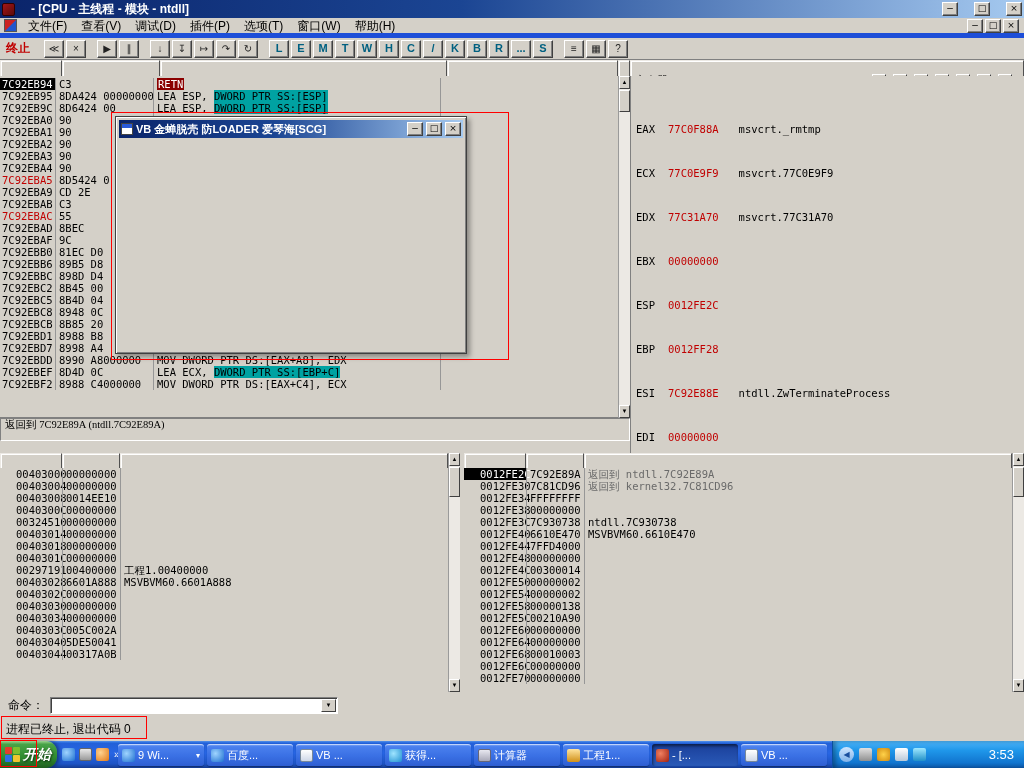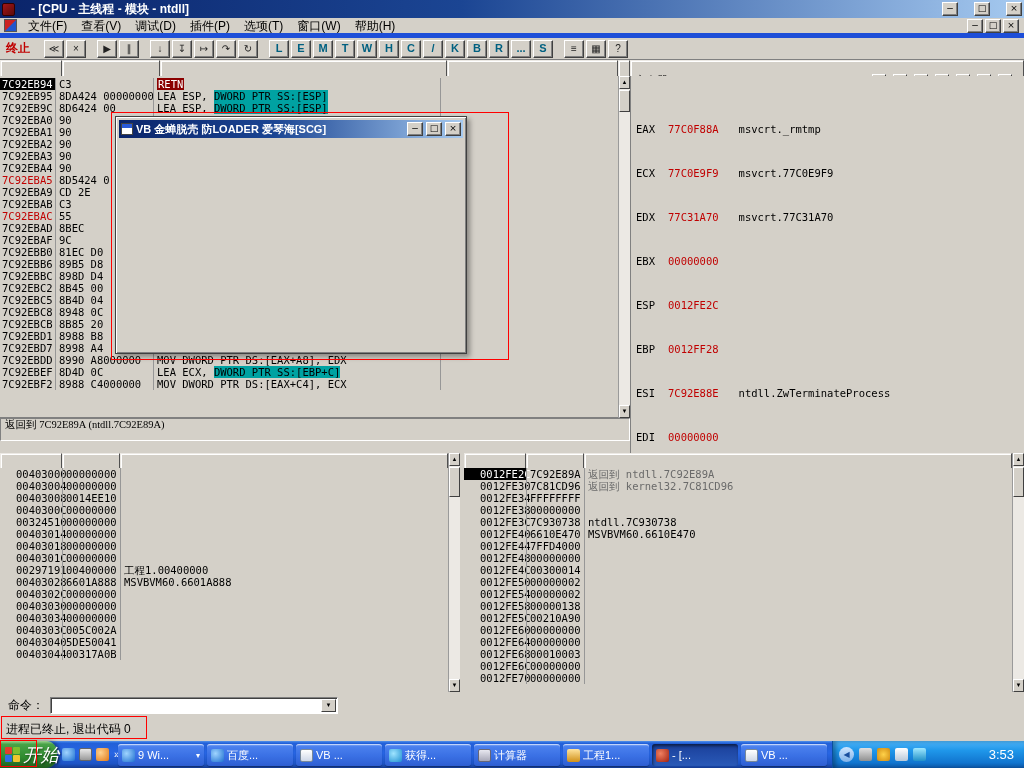--- a/index.html
+++ b/index.html
@@ -98,21 +98,21 @@
 
   
   #taskbar{position:absolute;left:0;top:741px;width:1024px;height:27px;
     background:linear-gradient(180deg,#5a93e8 0%,#3478e4 4%,#2360d8 9%,#2765e4 45%,#1d53c4 85%,#153a8e 100%);z-index:10}
   #startbtn{position:absolute;left:0;top:0;width:57px;height:27px;border-radius:0 11px 11px 0;
     background:linear-gradient(180deg,#9fd28f 0%,#48a348 12%,#2f8b2f 60%,#1f5e1f 100%);
     display:flex;align-items:center;padding-left:5px;gap:3px;box-shadow:2px 0 4px rgba(0,0,0,.45)}
   .flag{width:15px;height:15px;display:grid;grid-template:1fr 1fr/1fr 1fr;gap:1px;flex:none}
   .flag i{border-radius:1px}
   .f-r{background:#e23d2c}.f-g{background:#7ebf2e}.f-b{background:#2e6fe2}.f-y{background:#f0c52e}
-  #start-label{color:#fff;font-size:18px;font-weight:normal;font-style:italic;text-shadow:1px 1px 2px rgba(0,0,0,.6);white-space:nowrap}
+  #start-label{color:#fff;font-size:14px;font-weight:bold;font-style:italic;text-shadow:1px 1px 2px rgba(0,0,0,.6);white-space:nowrap}
   #quicklaunch{position:absolute;left:62px;top:3px;height:21px;display:flex;align-items:center;gap:4px}
   .ql-icon{width:13px;height:13px;border-radius:2px;flex:none}
   #ql-ie{background:radial-gradient(circle at 35% 35%,#9fd4ff,#1e6fd0)}
   #ql-desktop{background:linear-gradient(180deg,#e8e8e8,#9a9a9a);border:1px solid #666}
   #ql-media{background:radial-gradient(circle at 35% 35%,#ffd28f,#e07818)}
   #ql-chevron{color:#fff;font-size:10px;padding:0 1px}
   #taskbtns{position:absolute;left:118px;top:3px;width:712px;height:22px;display:flex;gap:3px}
   .taskbtn{width:86px;height:22px;border-radius:3px;color:#fff;font-size:11px;display:flex;align-items:center;
     padding:0 4px;gap:3px;overflow:hidden;white-space:nowrap;
     background:linear-gradient(180deg,#8cb0f8 0%,#4a80ee 12%,#3a70e4 55%,#2e5ed2 100%);

